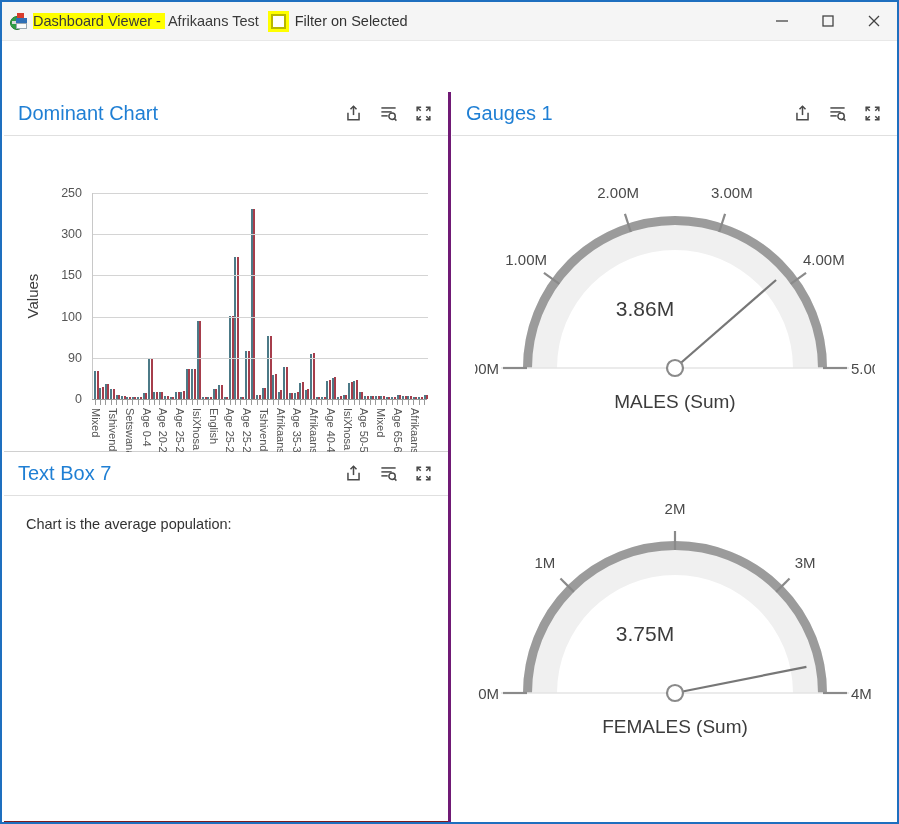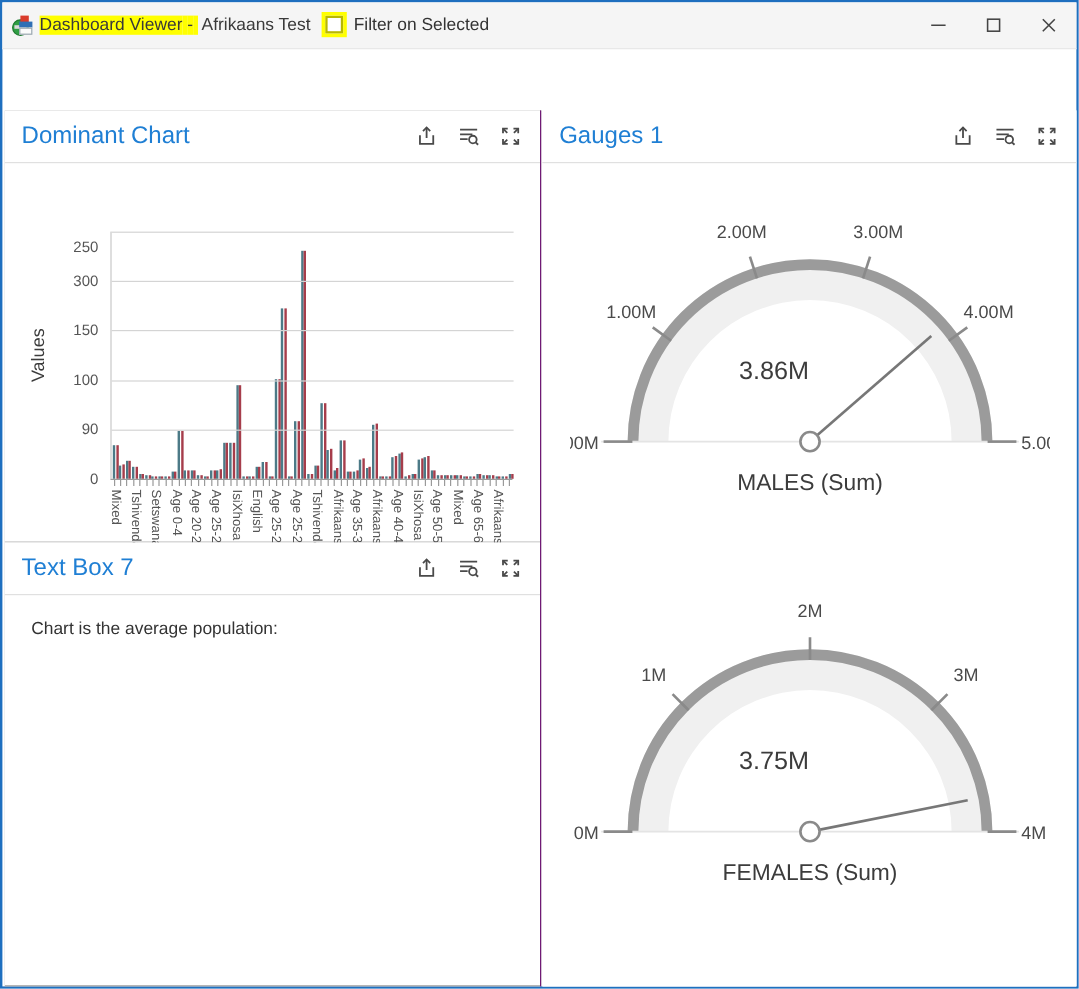--- a/index.html
+++ b/index.html
@@ -45,21 +45,21 @@
   }
   .app-icon .ic-white{
     position:absolute;left:6px;top:10px;width:11px;height:6px;background:#fbfbfb;
     border:1px solid #9aa7b0;box-sizing:border-box;
   }
   .tb-text{font-size:14.5px;color:#333;white-space:nowrap;}
   .hl{background:#ffff00;}
   .tb-app-name{color:#3a3a3a;}
   .tb-sep{color:#3a3a3a;}
   .tb-doc{color:#3a3a3a;margin-left:3px;}
-  .chk-wrap{display:flex;align-items:flex-start;margin-left:12px;}
+  .chk-wrap{display:flex;align-items:flex-end;margin-left:12px;}
   .chk-box{
     width:15px;height:15px;border:2px solid #b8b800;background:#ffffff;
     box-sizing:border-box;outline:3px solid #ffff00;margin-right:9px;
   }
   .chk-label{font-size:14.5px;color:#333;}
 
   .winbtns{margin-left:auto;display:flex;height:39px;}
   .winbtn{
     width:46px;height:39px;display:flex;align-items:center;justify-content:center;
     color:#444;
@@ -81,21 +81,21 @@
     position:absolute;right:12px;top:50%;transform:translateY(-50%);
     width:26px;height:26px;display:flex;align-items:center;justify-content:center;
   }
 
   
   .board{
     position:absolute;left:2px;top:90px;width:893px;height:730px;
   }
   .col-left{
     position:absolute;left:0;top:0;width:447px;height:730px;
-    border-right:1px solid #701a75;box-sizing:border-box;background:#a3a3a3;
+    border-right:3px solid #701a75;box-sizing:border-box;background:#7f1d1d;
   }
   .col-right{
     position:absolute;left:448px;top:0;width:445px;height:730px;background:#fff;
   }
 
   .panel{position:relative;background:#fff;box-sizing:border-box;}
   .panel-hdr{
     position:relative;height:43px;display:flex;align-items:center;
     border-bottom:1px solid #e0e0e0;
   }
@@ -243,21 +243,21 @@
           </div>
         </div>
         <div class="chart-area">
           <div class="ylabel">Values</div>
           <div class="yticks" id="yticks">
               <div class="ytick" style="top: 263px;">0</div>
               <div class="ytick" style="top: 221.8px;">90</div>
               <div class="ytick" style="top: 180.6px;">100</div>
               <div class="ytick" style="top: 139.4px;">150</div>
               <div class="ytick" style="top: 98.2px;">300</div>
-              <div class="ytick" style="top: 70px;">250</div>
+              <div class="ytick" style="top: 57px;">250</div>
             </div>
           <div class="plot" id="plot">
             <div class="bars" id="bars">
                 <div class="bar a" style="left: 1px; height: 28.016px; width: 2px;"></div>
                 <div class="bar b" style="left: 3.6px; height: 28.016px; width: 2px;"></div>
                 <div class="bar a" style="left: 6.40323px; height: 10.712px; width: 2px;"></div>
                 <div class="bar b" style="left: 9.00323px; height: 12.36px; width: 2px;"></div>
                 <div class="bar a" style="left: 11.8065px; height: 14.832px; width: 2px;"></div>
                 <div class="bar b" style="left: 14.4065px; height: 14.832px; width: 2px;"></div>
                 <div class="bar a" style="left: 17.2097px; height: 9.888px; width: 2px;"></div>

